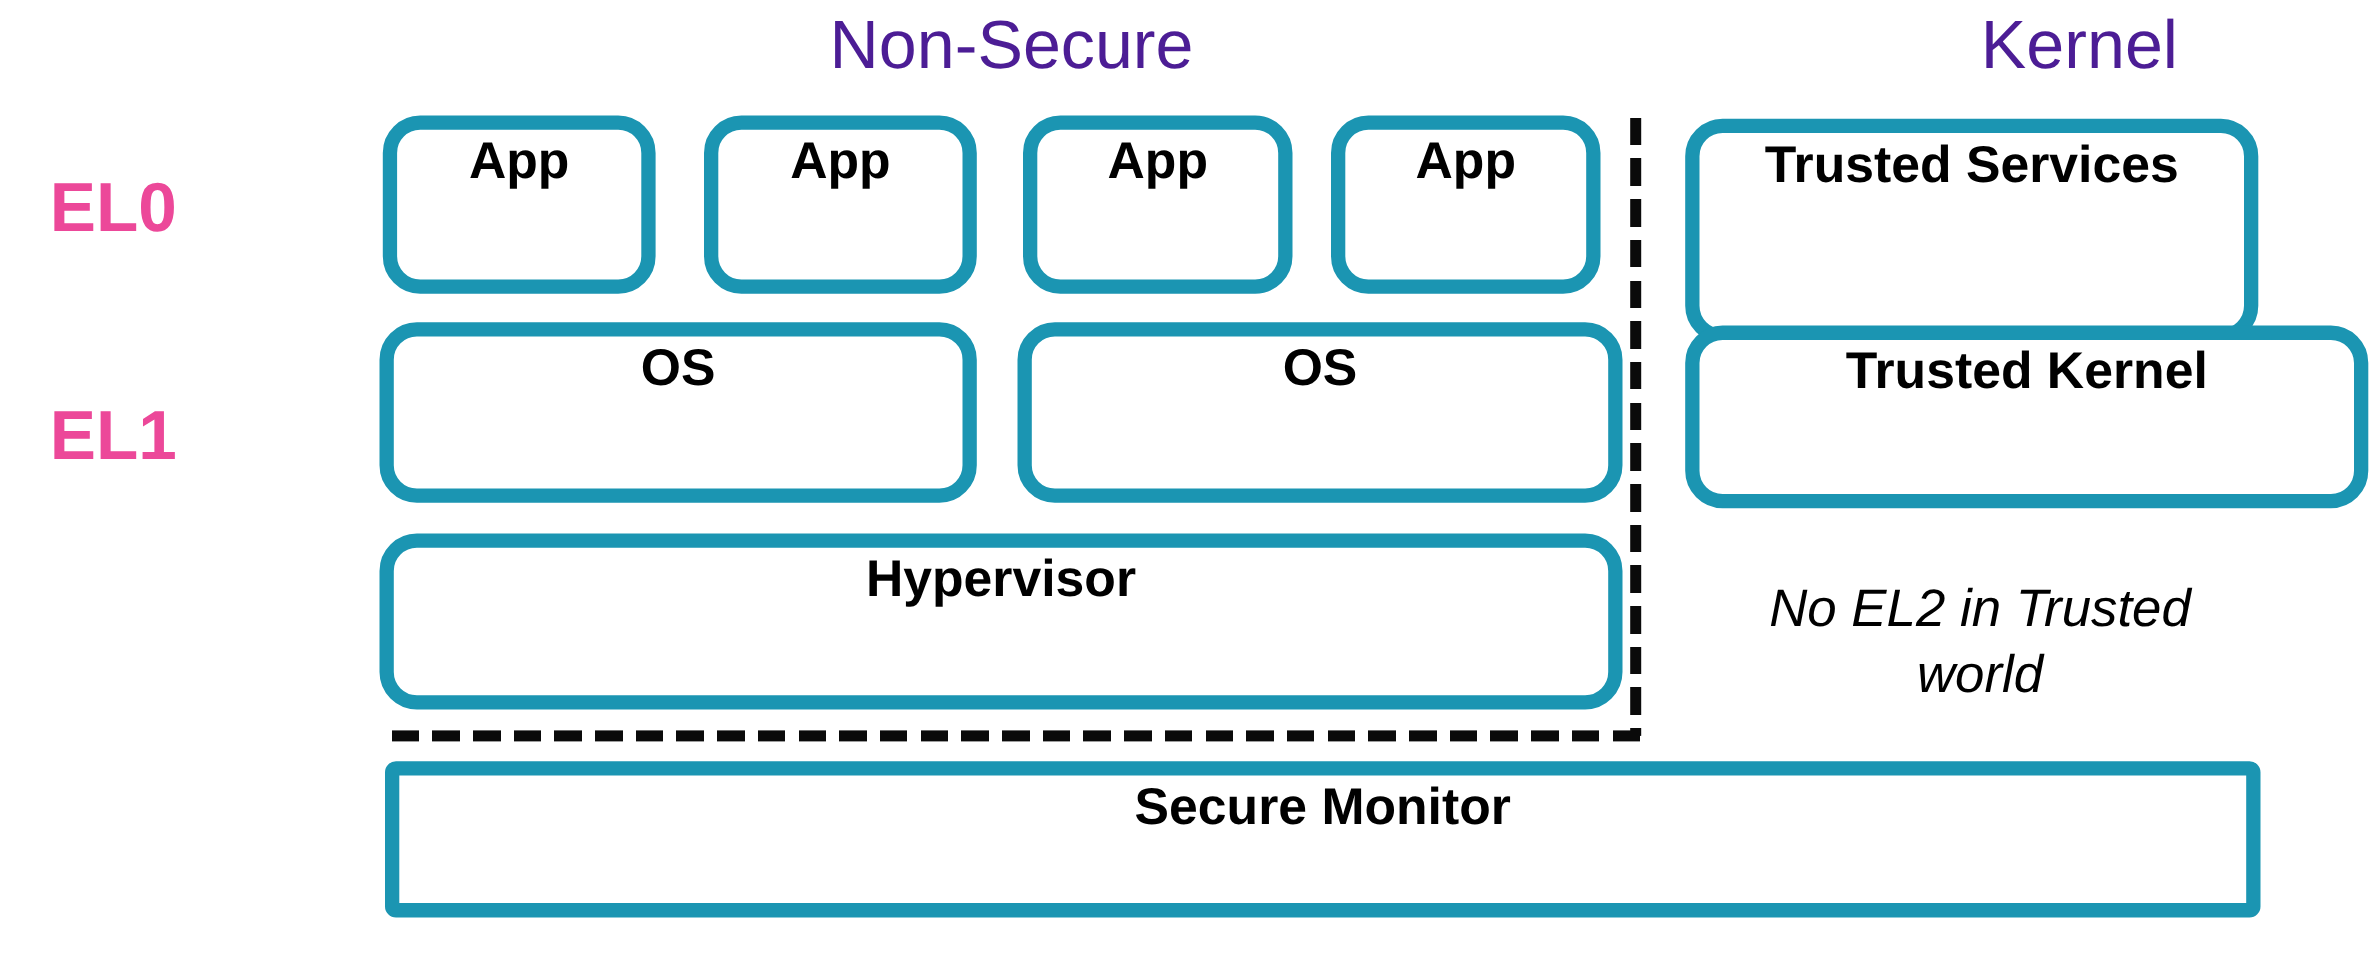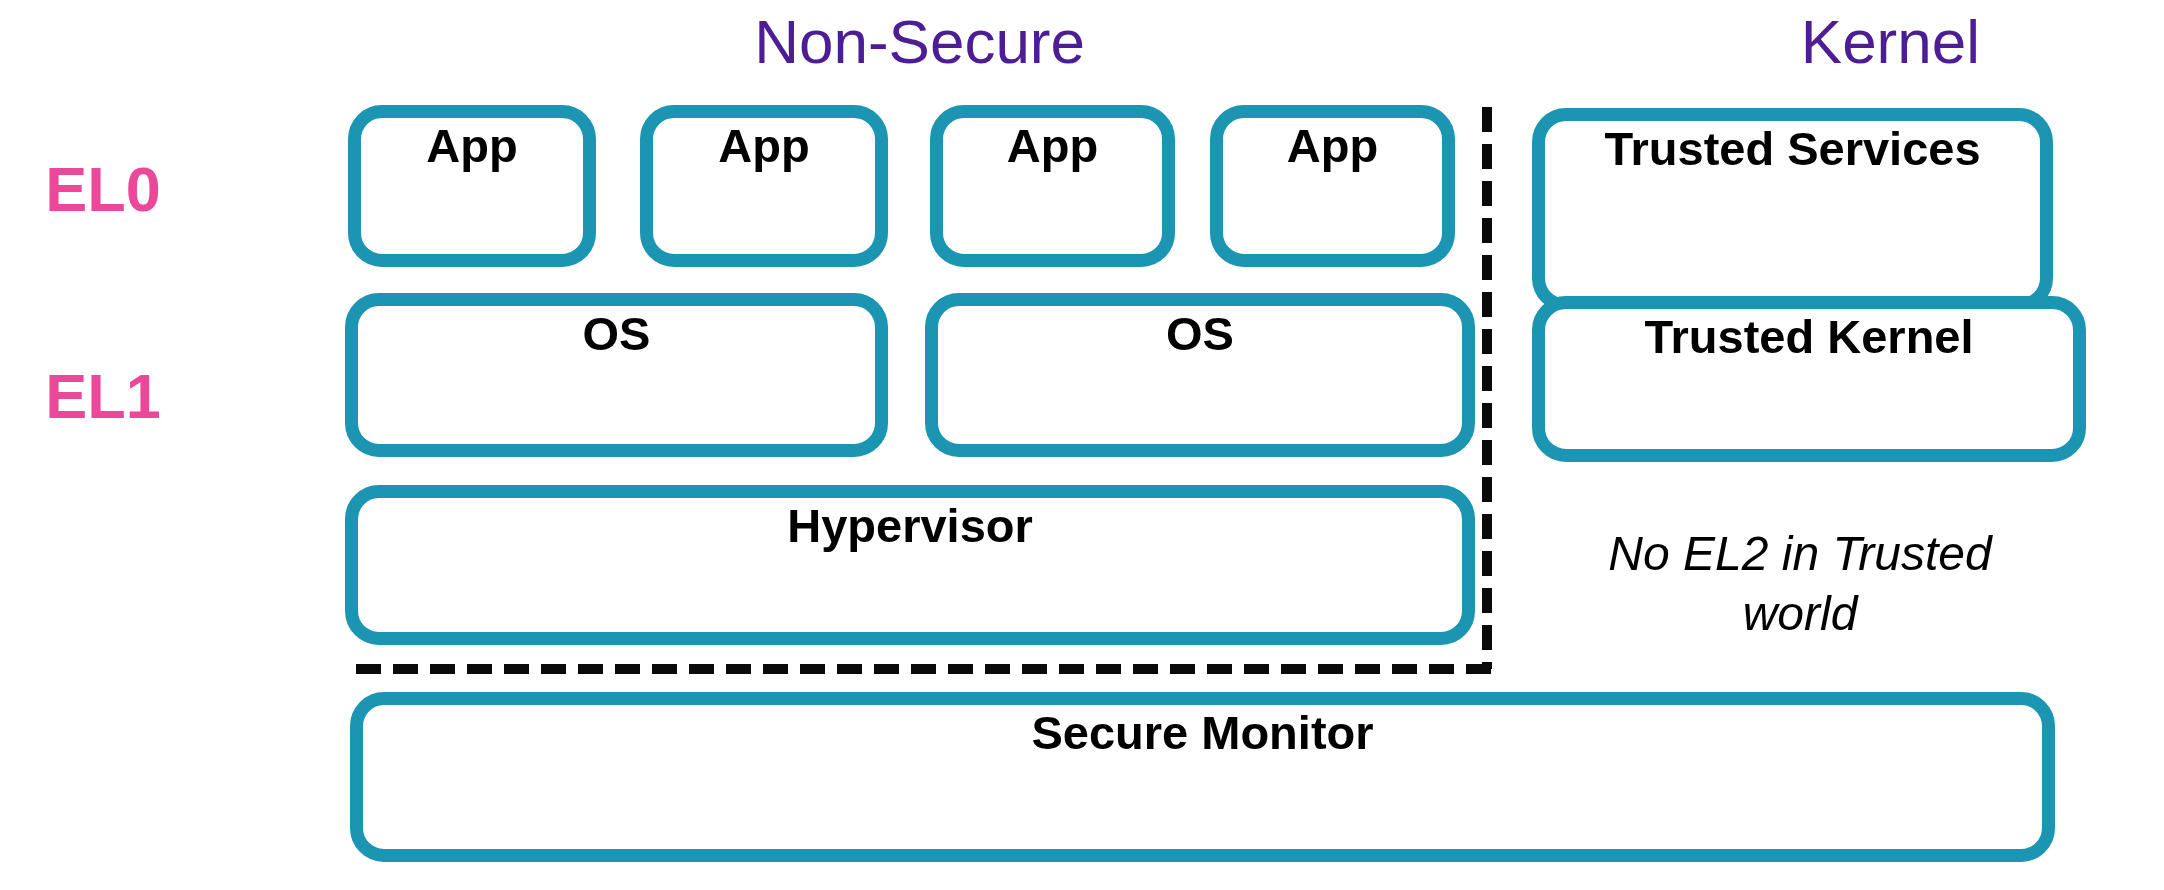--- a/index.html
+++ b/index.html
@@ -79,23 +79,23 @@
     line-height: 1.25;
   }
   
   #app-1 { left: 348px;  top: 105px; width: 248px;  height: 162px; }
   #app-2 { left: 640px;  top: 105px; width: 248px;  height: 162px; }
   #app-3 { left: 930px;  top: 105px; width: 245px;  height: 162px; }
   #app-4 { left: 1210px; top: 105px; width: 245px;  height: 162px; }
   #trusted-services { left: 1532px; top: 108px; width: 521px; height: 204px; }
   #os-1  { left: 345px;  top: 293px; width: 543px;  height: 164px; }
   #os-2  { left: 925px;  top: 293px; width: 550px;  height: 164px; }
-  #trusted-kernel   { left: 1532px; top: 296px; width: 554px; height: 166px; }
+  #trusted-kernel   { left: 1532px; top: 296px; width: 621px; height: 166px; }
   #hypervisor       { left: 345px;  top: 485px; width: 1130px; height: 160px; }
-  #secure-monitor   { left: 350px;  top: 692px; width: 1705px; height: 170px; }
+  #secure-monitor   { left: 350px;  top: 692px; width: 1705px; height: 142px; border-radius: 10px; }
   #hdr-non-secure { left: 725px;  width: 360px; }
   #hdr-secure     { left: 1620px; width: 360px; }
   #el0 { top: 153px; }
   #el1 { top: 360px; }
   #el2 { top: 544px; }
   #el3 { top: 748px; }
 </style>
 </head>
 <body>
 

